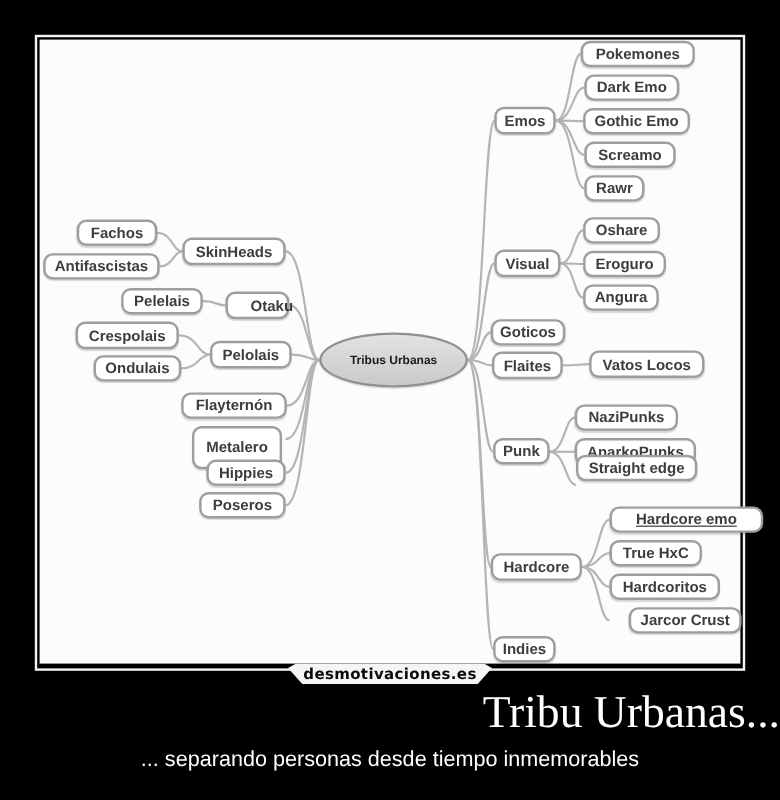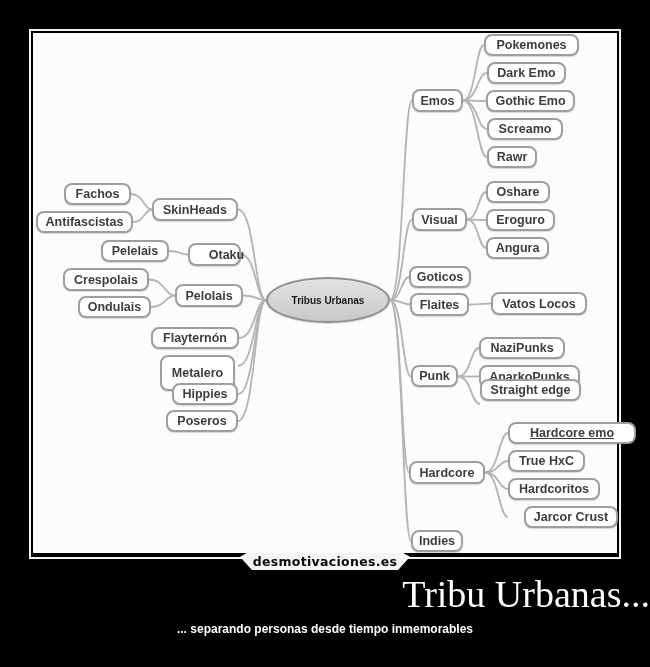--- a/index.html
+++ b/index.html
@@ -22,21 +22,21 @@
   .ribbon{position:absolute;left:240px;top:553px;width:170px;height:17px;
           background:var(--frame,#f5f5f5);
           clip-path:polygon(0% 22%,4% 0%,96% 0%,100% 22%,93% 100%,7% 100%);
           display:flex;align-items:center;justify-content:center;z-index:5;}
   .ribbon span{font-size:12.5px;font-weight:bold;color:#0a0a0a;letter-spacing:0.3px;
           font-family:"DejaVu Sans",sans-serif;}
   .caption-title{position:absolute;left:0;top:572px;width:650px;margin:0;text-align:right;
           font-family:"Liberation Serif",serif;font-weight:normal;font-size:38px;
           color:var(--caption,#fff);}
   .caption-subtitle{position:absolute;left:0;top:622px;width:650px;margin:0;text-align:center;
-          font-size:12px;font-weight:bold;color:var(--caption,#fff);}
+          font-size:18px;font-weight:normal;color:var(--caption,#fff);}
 </style>
 </head>
 <body>
 
 <div class="page">
   <div class="image"></div>
   <div class="frame"></div>
   <svg id="edge-layer" viewBox="0 0 650 667">
       <path d="M 131 194 C 143.6 194, 143.6 209.5, 152 209.5"></path>
       <path d="M 133 222 C 144.4 222, 144.4 209.5, 152 209.5"></path>

